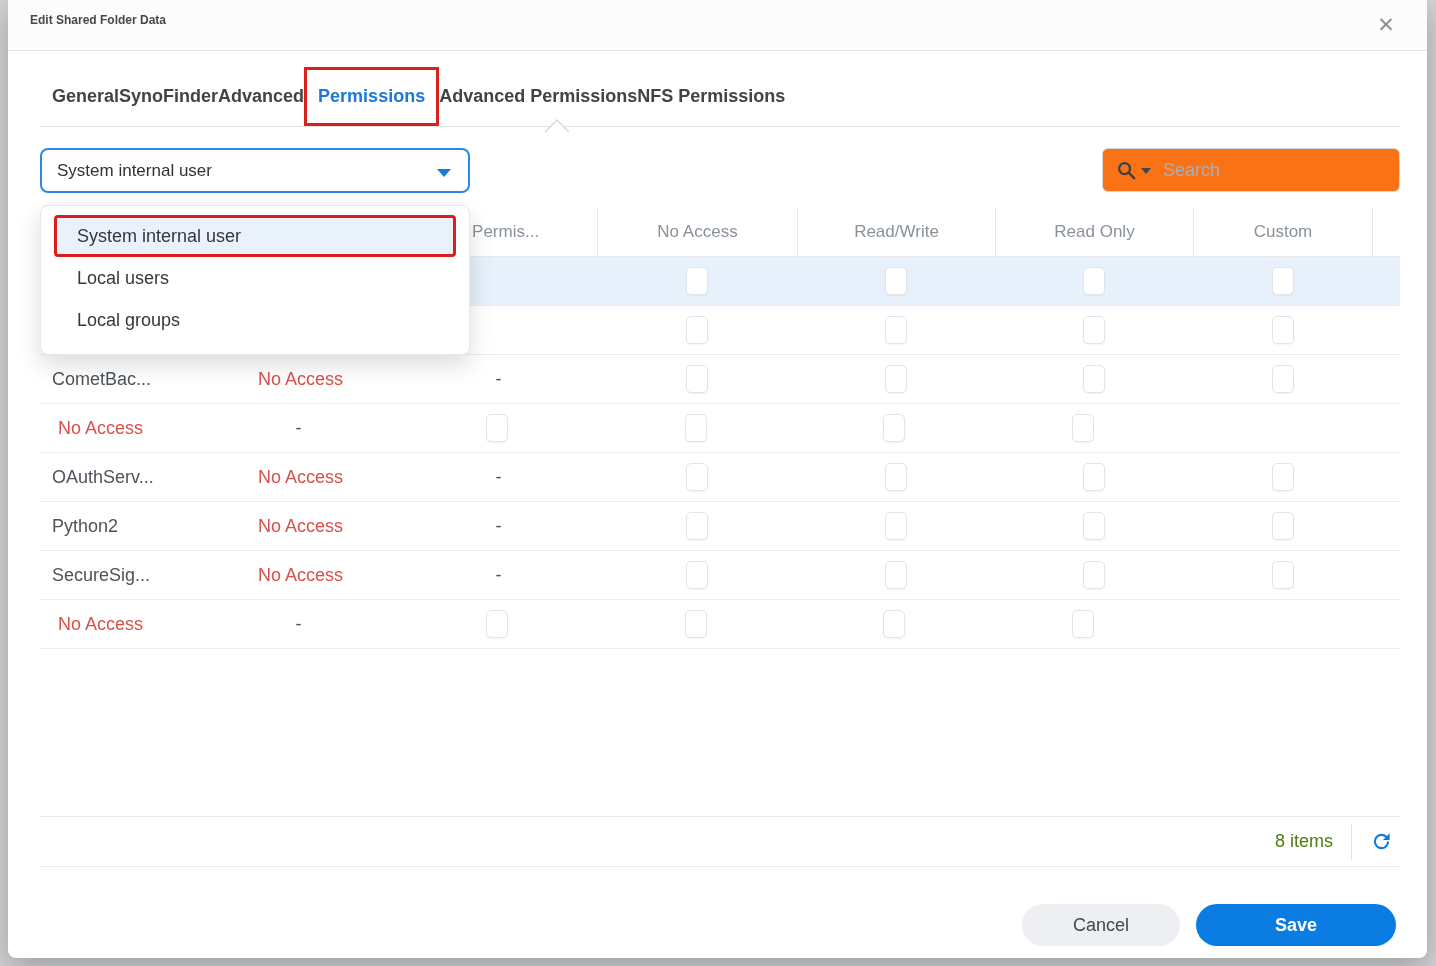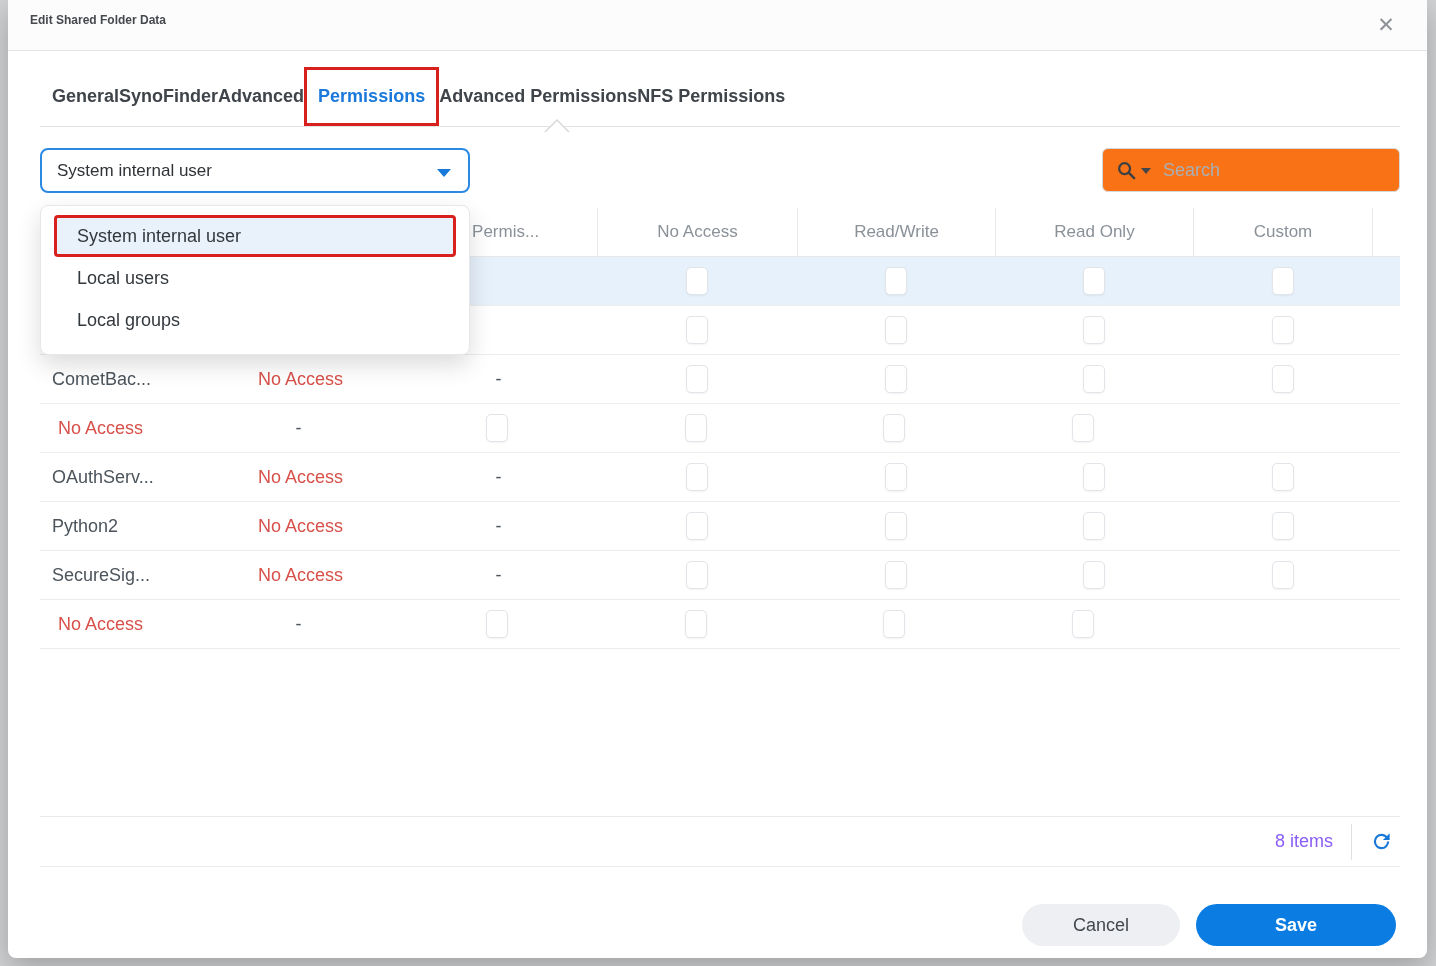--- a/index.html
+++ b/index.html
@@ -110,21 +110,21 @@
     background:#e9f2fb;border:3px solid #d8201c;box-sizing:border-box;
     line-height:36px;padding-left:20px;
   }
   
   .footer-line1{position:absolute;left:32px;top:816px;width:1360px;height:1px;background:#e9e9ea;}
   .footer-line2{position:absolute;left:32px;top:866px;width:1360px;height:1px;background:#e9e9ea;}
   .footer-row{
     position:absolute;left:32px;top:817px;width:1360px;height:49px;
     display:flex;align-items:center;justify-content:flex-end;
   }
-  .items-count{font-size:18px;color:#8b5cf6;}
+  .items-count{font-size:18px;color:#4d7c0f;}
   .footer-divider{width:1px;height:36px;background:#dfe0e2;margin:0 16px 0 18px;}
   .refresh-btn{width:26px;height:26px;cursor:pointer;margin-right:6px;display:flex;align-items:center;justify-content:center;}
   
   .btn{
     position:absolute;top:904px;height:42px;border-radius:21px;border:none;
     font-size:18px;cursor:pointer;font-family:"Liberation Sans","DejaVu Sans",sans-serif;
   }
   .btn-cancel{left:1014px;width:158px;background:#edeff2;color:#43484e;}
   .btn-save{left:1188px;width:200px;background:#0b7ce2;color:#ffffff;font-weight:bold;}
 </style>

